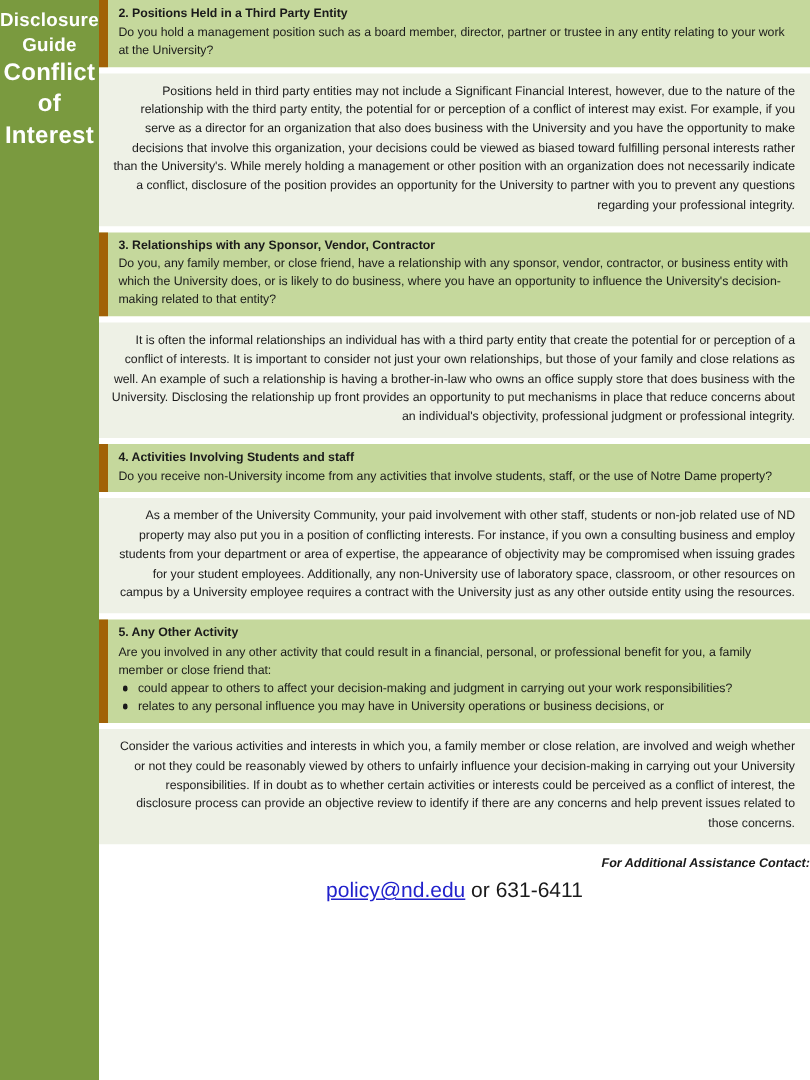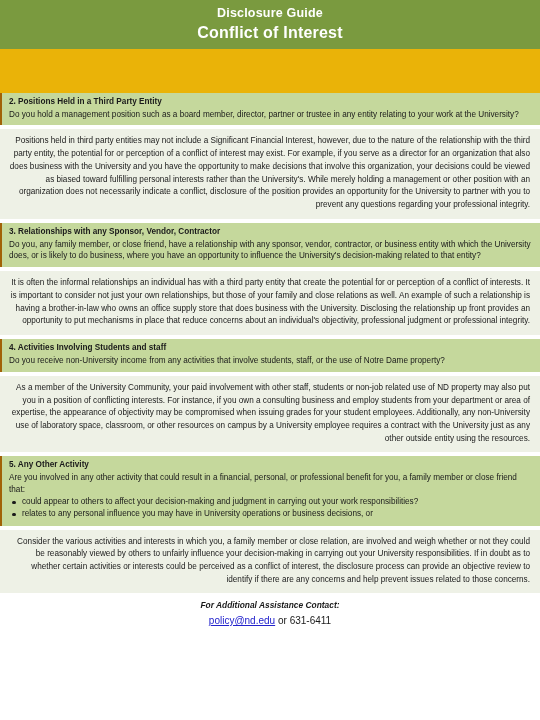--- a/index.html
+++ b/index.html
@@ -12,24 +12,23 @@
     background: #ffffff;
     font-family: "Liberation Sans", sans-serif;
     color: #1a1a1a;
     overflow: hidden;
   }
 
   .page {
     width: 540px;
     height: 720px;
     position: relative;
-    background: #eab308;
+    background: #0f766e;
     display: flex;
-    flex-direction: column;
-    gap: 44px;
+    flex-direction: row;
   }
 
   
   .header {
     background: #7a9a3f;
     color: #ffffff;
     text-align: center;
     padding: 5px 0 6px 0;
     line-height: 1.32;
   }
@@ -48,21 +47,21 @@
   .content {
     background: #ffffff;
     flex: 1 1 auto;
     display: flex;
     flex-direction: column;
   }
 
   
   .question-band {
     background: #c5d89c;
-    border-left: 2px solid #a16207;
+    border-left: 6px solid #a16207;
     padding: 3px 8px 5px 7px;
   }
   .q-heading {
     font-size: 8.2px;
     font-weight: bold;
     line-height: 1.45;
     margin: 0 0 1px 0;
   }
   .q-text {
     font-size: 8.2px;
@@ -111,27 +110,28 @@
   .footer {
     background: #ffffff;
     text-align: center;
     padding: 6px 0 0 0;
   }
   .footer-line1 {
     font-size: 8.4px;
     font-weight: bold;
     font-style: italic;
     line-height: 1.6;
+    text-align: right;
   }
   .footer-line2 {
     font-size: 8.4px;
     line-height: 1.6;
   }
   .footer-line3 {
-    font-size: 10px;
+    font-size: 14px;
     line-height: 1.6;
   }
   .footer-email {
     color: #2222cc;
     text-decoration: underline;
   }
   .footer-sep {
     color: #1a1a1a;
   }
   .footer-phone {

